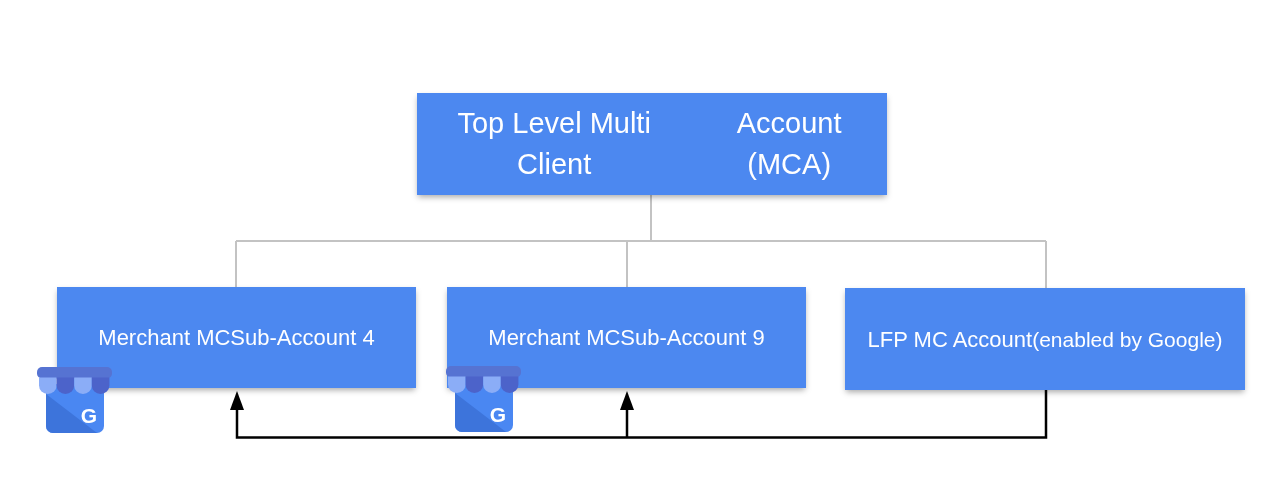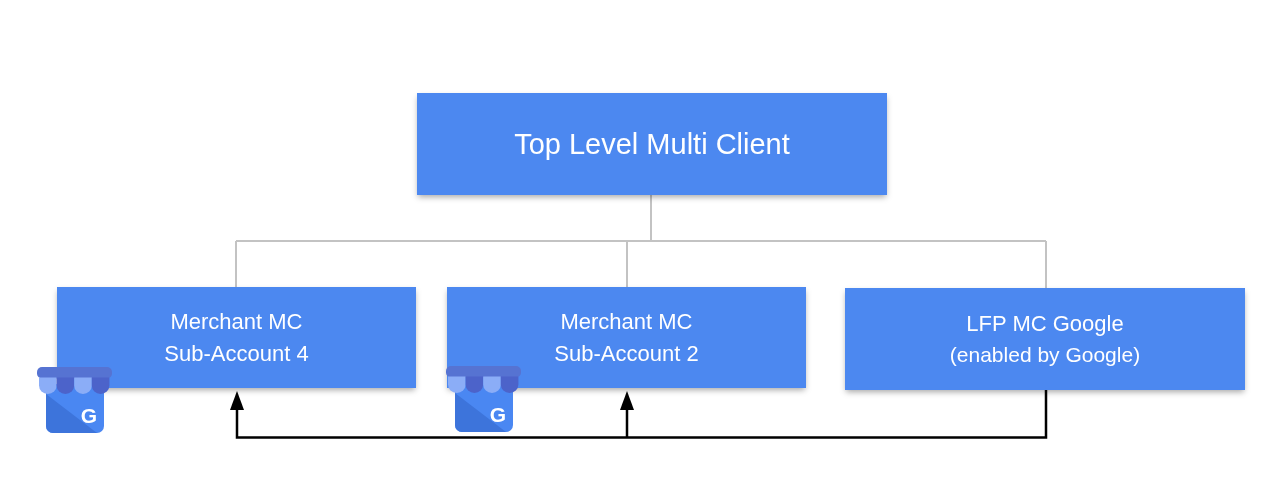--- a/index.html
+++ b/index.html
@@ -3,21 +3,21 @@
 <meta charset="utf-8">
 <style>
   html,body{margin:0;padding:0;background:#ffffff;}
   .canvas{
     position:relative;width:1286px;height:501px;background:#ffffff;overflow:hidden;
     font-family:"Liberation Sans", sans-serif;
   }
   svg.overlay{position:absolute;left:0;top:0;z-index:0;}
   .node{
     position:absolute;z-index:1;background:#4c88f0;color:#ffffff;
-    display:flex;flex-direction:column;align-items:center;justify-content:center;
+    display:flex;flex-direction:row;align-items:center;justify-content:center;
     text-align:center;box-shadow:0 3px 6px -1px rgba(0,0,0,0.35);
   }
   .node-mca{left:417px;top:93px;width:470px;height:102px;font-size:29px;line-height:41px;}
   .node-m1 {left:57px;top:287px;width:359px;height:101px;font-size:22px;line-height:32px;}
   .node-m2 {left:447px;top:287px;width:359px;height:101px;font-size:22px;line-height:32px;}
   .node-lfp{left:845px;top:288px;width:400px;height:102px;font-size:22px;line-height:31px;}
   .node-lfp .line2{font-size:21px;}
   .gmb-icon{position:absolute;z-index:2;}
   .gmb-icon.icon1{left:37px;top:367px;}
   .gmb-icon.icon2{left:446px;top:366px;}
@@ -31,34 +31,35 @@
 
     <path d="M651,195 V241 M236,241 H1046 M236,241 V288 M627,241 V288 M1046,241 V288" fill="none" stroke-width="2" stroke="#c3c3c3"></path>
 
     <path d="M1046,390 V437.5 H237 V408 M627,437.5 V408" fill="none" stroke-width="2.5" stroke="#000000"></path>
     <polygon points="237,391 230,410 244,410" fill="#000000"></polygon>
     <polygon points="627,391 620,410 634,410" fill="#000000"></polygon>
   </svg>
 
   <div class="node node-mca">
     <span class="line1">Top Level Multi Client</span>
+    <span class="line2">Account (MCA)</span>
   </div>
 
   <div class="node node-m1">
     <span class="line1">Merchant MC</span>
     <span class="line2">Sub-Account 4</span>
   </div>
 
   <div class="node node-m2">
     <span class="line1">Merchant MC</span>
-    <span class="line2">Sub-Account 2</span>
+    <span class="line2">Sub-Account 9</span>
   </div>
 
   <div class="node node-lfp">
-    <span class="line1">LFP MC Google</span>
+    <span class="line1">LFP MC Account</span>
     <span class="line2">(enabled by Google)</span>
   </div>
 
   <svg class="gmb-icon icon1" width="75" height="66" viewBox="0 0 75 66">
     <defs>
         <clipPath id="bodyclip1">
           <rect x="9" y="17" width="58" height="49" rx="7"></rect>
         </clipPath>
       </defs>
     <rect x="9" y="17" width="58" height="49" rx="7" fill="#4a87f2"></rect>

